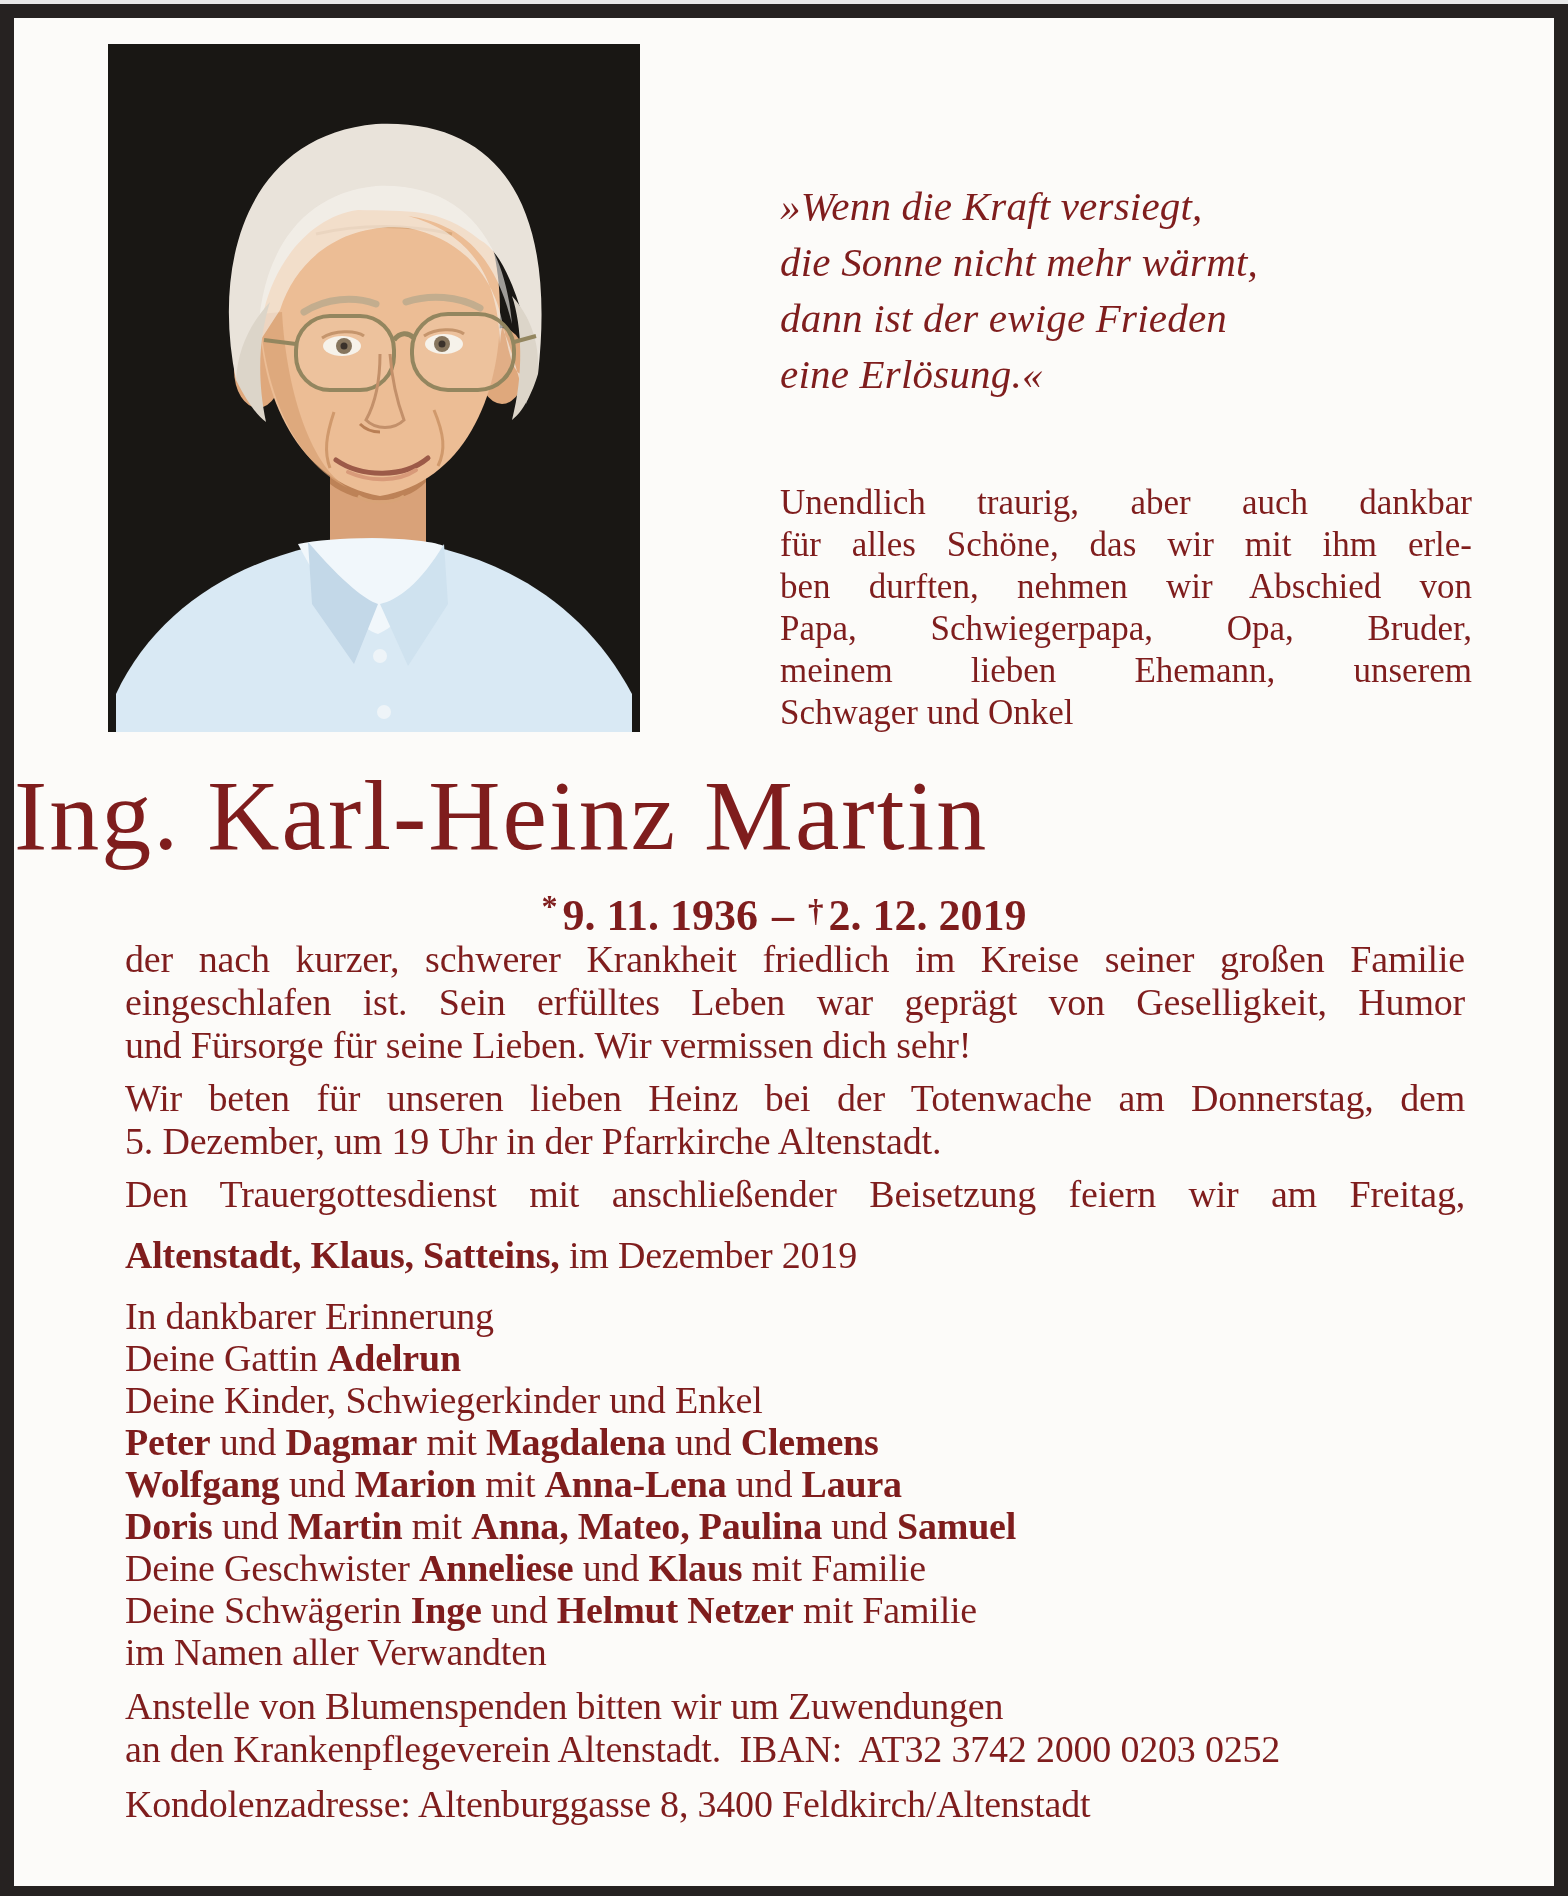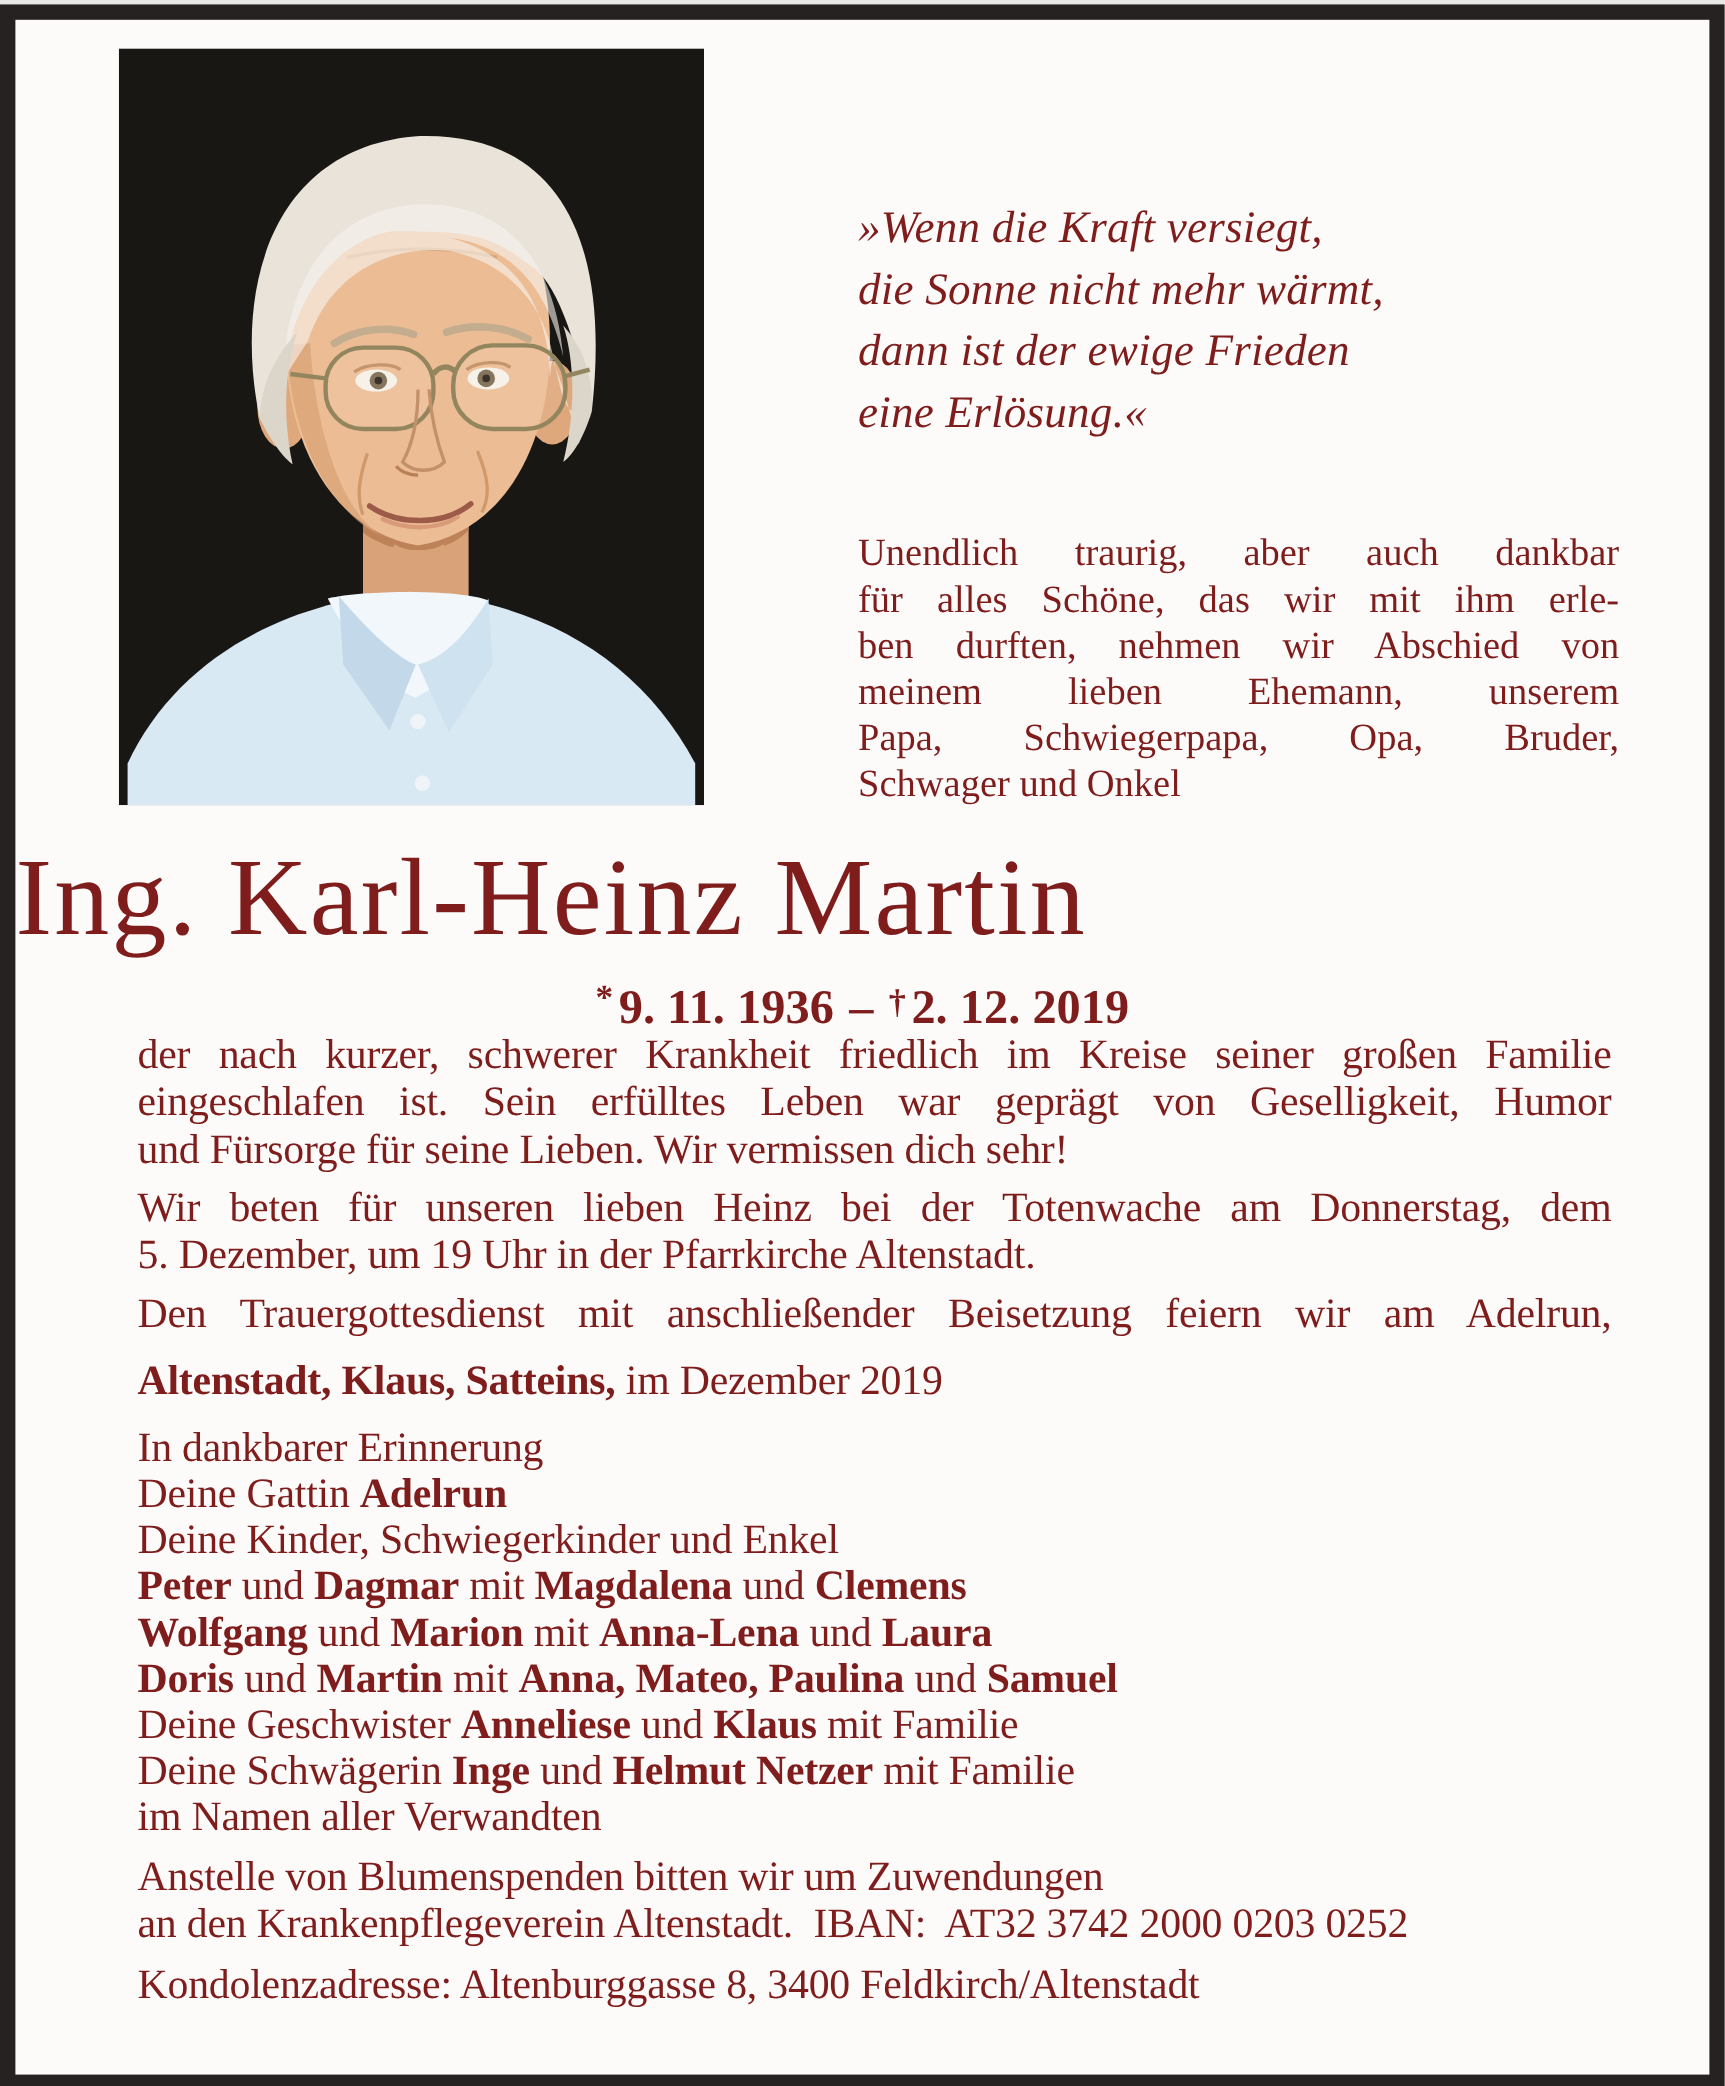--- a/index.html
+++ b/index.html
@@ -120,43 +120,43 @@
       <div class="line">»Wenn die Kraft versiegt,</div>
       <div class="line">die Sonne nicht mehr wärmt,</div>
       <div class="line">dann ist der ewige Frieden</div>
       <div class="line last">eine Erlösung.«</div>
     </div>
 
   <div class="intro justify">
       <div class="line">Unendlich traurig, aber auch dankbar</div>
       <div class="line">für alles Schöne, das wir mit ihm erle-</div>
       <div class="line">ben durften, nehmen wir Abschied von</div>
+      <div class="line">Papa, Schwiegerpapa, Opa, Bruder,</div>
       <div class="line">meinem lieben Ehemann, unserem</div>
-      <div class="line">Papa, Schwiegerpapa, Opa, Bruder,</div>
       <div class="line last">Schwager und Onkel</div>
     </div>
 
   <h1 class="headline">Ing. Karl-Heinz Martin</h1>
 
   <div class="dates">
     <span class="sym-star">*</span><span>9. 11. 1936</span><span class="dash">–</span><span class="sym-dagger">†</span><span>2. 12. 2019</span>
   </div>
 
   <div class="main">
     <div class="para justify">
         <div class="line">der nach kurzer, schwerer Krankheit friedlich im Kreise seiner großen Familie</div>
         <div class="line">eingeschlafen ist. Sein erfülltes Leben war geprägt von Geselligkeit, Humor</div>
         <div class="line last">und Fürsorge für seine Lieben. Wir vermissen dich sehr!</div>
       </div>
     <div class="para justify">
         <div class="line">Wir beten für unseren lieben Heinz bei der Totenwache am Donnerstag, dem</div>
         <div class="line last">5. Dezember, um 19 Uhr in der Pfarrkirche Altenstadt.</div>
       </div>
     <div class="para justify">
-        <div class="line">Den Trauergottesdienst mit anschließender Beisetzung feiern wir am Adelrun,</div>
+        <div class="line">Den Trauergottesdienst mit anschließender Beisetzung feiern wir am Freitag,</div>
       </div>
 
     <div class="dateline">
       <span class="bold">Altenstadt, Klaus, Satteins,</span><span> im Dezember 2019</span>
     </div>
 
     <div class="remembrance">
         <div class="line"><span>In dankbarer Erinnerung</span></div>
         <div class="line"><span>Deine Gattin </span><span class="bold">Adelrun</span></div>
         <div class="line"><span>Deine Kinder, Schwiegerkinder und Enkel</span></div>

